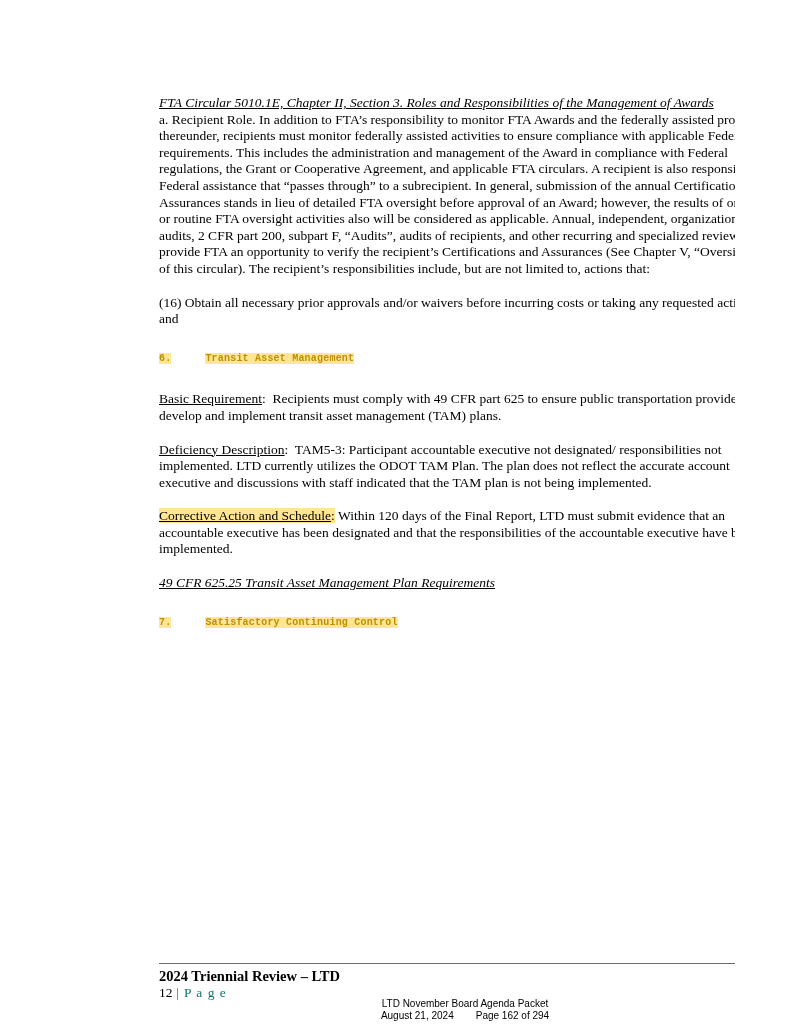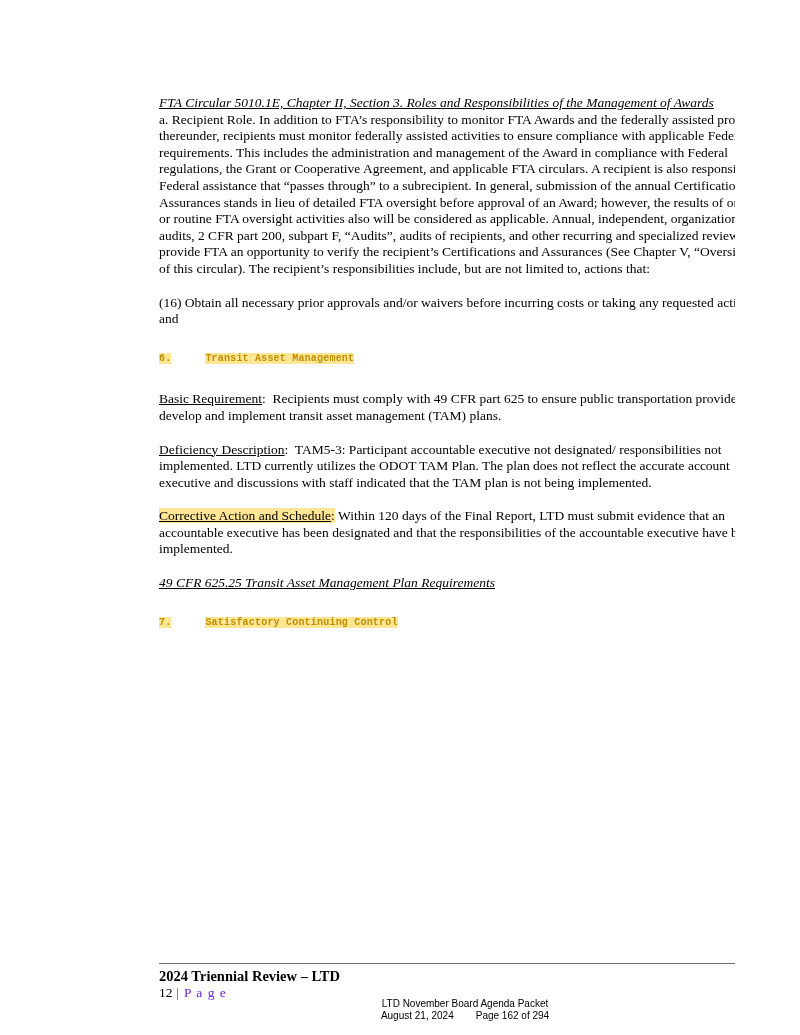--- a/index.html
+++ b/index.html
@@ -47,21 +47,21 @@
   .footer-row {
     display: flex;
     justify-content: space-between;
     align-items: baseline;
     padding-top: 4px;
     flex-direction: column;
   }
   .footer-left { font-weight: bold; font-size: 14.5px; }
   .footer-right { font-size: 13.5px; }
   .pg-num { color: #000; }
-  .pg-suffix { color: #6d28d9; letter-spacing: 1px; }
+  .pg-suffix { color: #0f766e; letter-spacing: 1px; }
   .packet {
     position: absolute;
     top: 991px;
     left: 0;
     width: 800px;
     text-align: center;
     font-family: "Liberation Sans", sans-serif;
     font-size: 10px;
     line-height: 12px;
     color: #000;

